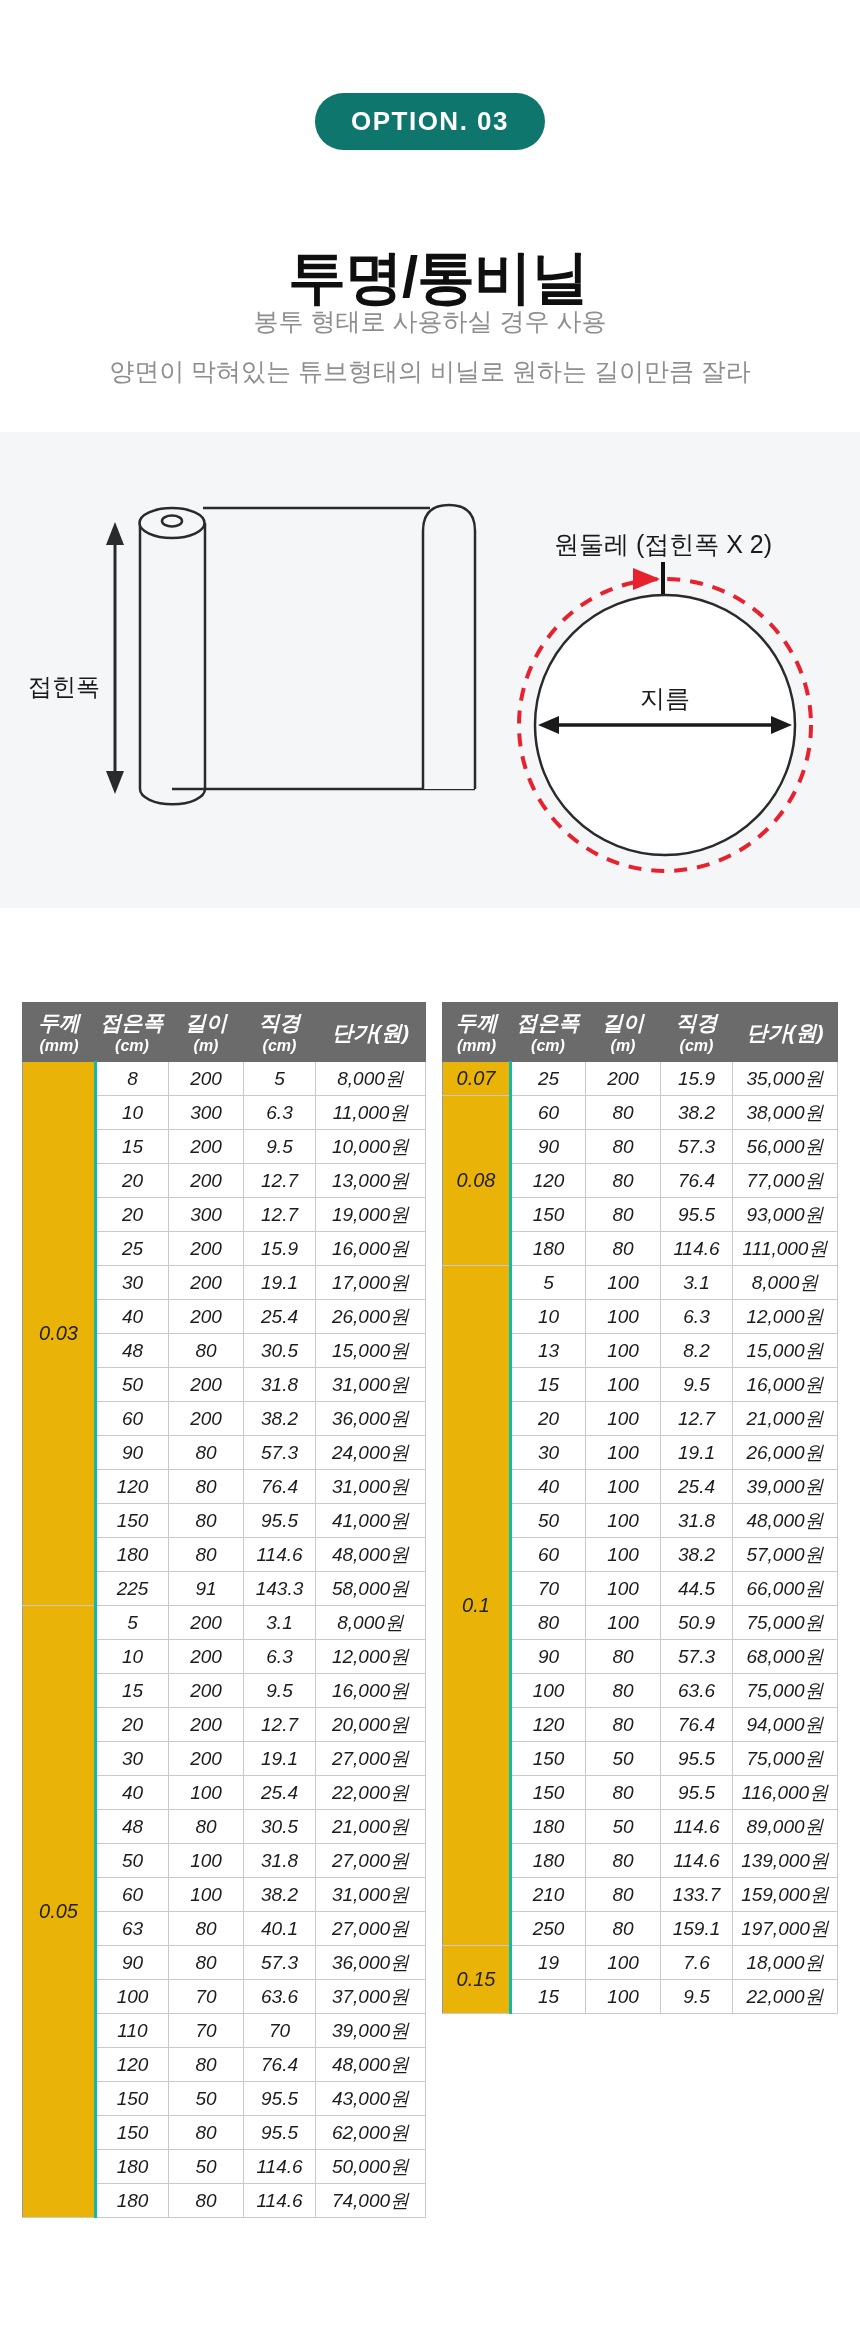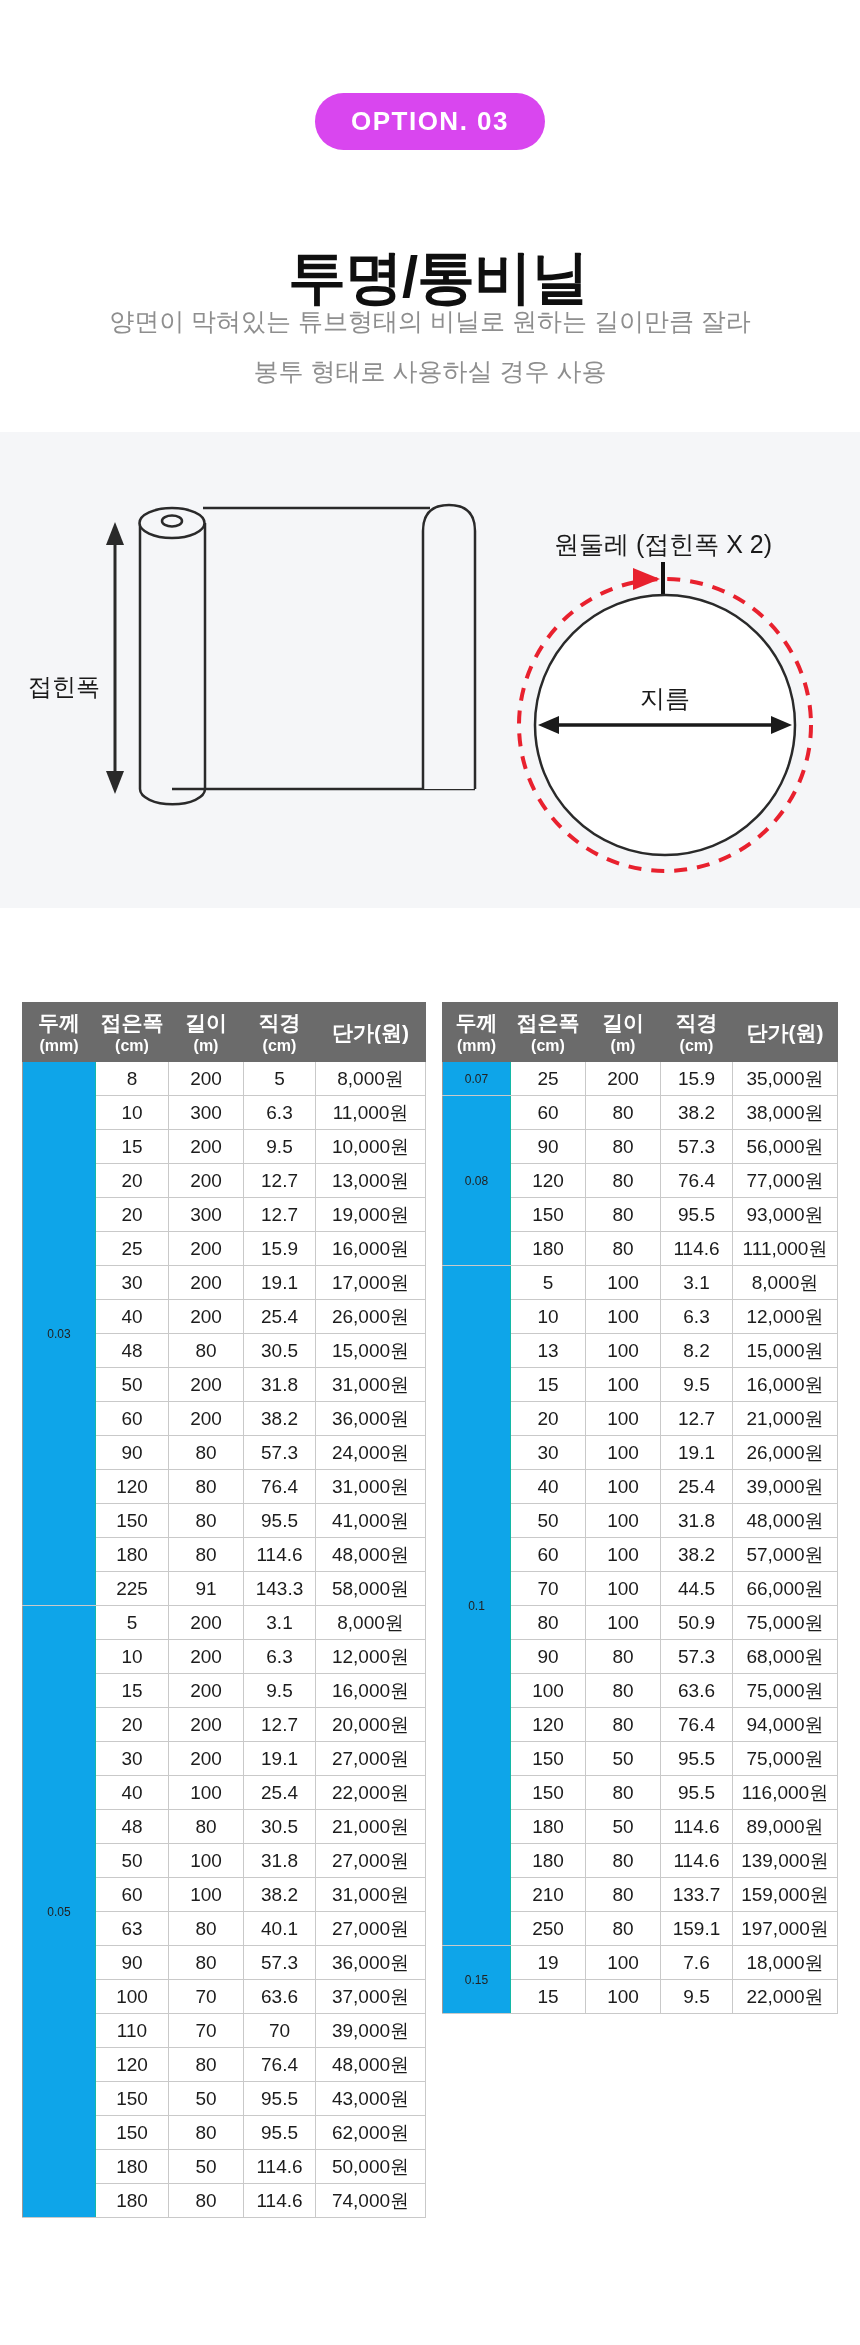--- a/index.html
+++ b/index.html
@@ -3,21 +3,21 @@
 <meta charset="utf-8">
 <style>
   html,body{margin:0;padding:0;}
   body{
     width:860px;height:2345px;position:relative;background:#ffffff;
     font-family:"Liberation Sans","DejaVu Sans",sans-serif;
     -webkit-font-smoothing:antialiased;
   }
   .badge{
     position:absolute;top:93px;left:50%;transform:translateX(-50%);
-    background:#d946ef;color:#ffffff;font-weight:700;font-size:26px;
+    background:#0f766e;color:#ffffff;font-weight:700;font-size:26px;
     letter-spacing:1.5px;padding:13px 36px;border-radius:32px;white-space:nowrap;
   }
   .title{
     position:absolute;top:200px;left:0;width:100%;text-align:center;
     font-size:58px;font-weight:700;color:#0f0f0f;letter-spacing:-1px;margin-left:8px;
   }
   .subtitle{
     position:absolute;top:296px;left:0;width:100%;text-align:center;
     font-size:25px;line-height:50px;color:#8e8e8e;font-weight:400;
   }
@@ -27,52 +27,53 @@
   .panel svg{display:block;width:860px;height:476px;}
   svg text{font-family:"Liberation Sans","DejaVu Sans",sans-serif;}
 
   .table-wrap{position:absolute;}
   #left-table{top:1002px;left:22px;width:403px;}
   #right-table{top:1002px;left:442px;width:395px;}
 
   table.price-table{
     border-collapse:collapse;table-layout:fixed;width:100%;
     border:1px solid #9a9a9a;
+    font-style:italic;
   }
   #left-table col.c1{width:73px}#left-table col.c2{width:73px}#left-table col.c3{width:75px}#left-table col.c4{width:72px}#left-table col.c5{width:110px}
   #right-table col.c1{width:68px}#right-table col.c2{width:75px}#right-table col.c3{width:75px}#right-table col.c4{width:72px}#right-table col.c5{width:105px}
 
   table.price-table th{
     background:#6b6b6b;color:#ffffff;height:58px;padding:0;
     border:1px solid #6b6b6b;vertical-align:middle;text-align:center;
   }
   th .hmain{font-size:21px;font-weight:700;line-height:25px;}
   th .unit{font-size:16px;font-weight:700;line-height:19px;margin-top:1px;text-align:center;}
 
   table.price-table td{
     height:33px;text-align:center;vertical-align:middle;
     font-size:19px;color:#1c1c1c;background:#ffffff;
     border:1px solid #c9c9c9;padding:0;
   }
   table.price-table td.thick{
-    background:#0ea5e9;color:#222222;font-size:12px;
-    border-right:1px solid #14b8a6;border-left:1px solid #9a9a9a;
+    background:#eab308;color:#222222;font-size:20px;
+    border-right:3px solid #14b8a6;border-left:1px solid #9a9a9a;
   }
   table.price-table tr.group-start td{border-top:1.5px solid #9a9a9a;}
 </style>
 </head>
 <body>
 
 <div class="badge">OPTION. 03</div>
 
 <h1 class="title">투명/통비닐</h1>
 
 <div class="subtitle">
+  <div>봉투 형태로 사용하실 경우 사용</div>
   <div>양면이 막혀있는 튜브형태의 비닐로 원하는 길이만큼 잘라</div>
-  <div>봉투 형태로 사용하실 경우 사용</div>
 </div>
 
 <div class="panel">
   <svg viewBox="0 0 860 476">
 
     <g>
       <line x1="115" y1="108" x2="115" y2="344" stroke="#2a2a2a" stroke-width="3"></line>
       <polygon points="115,90 106,113 124,113" fill="#2a2a2a"></polygon>
       <polygon points="115,362 106,339 124,339" fill="#2a2a2a"></polygon>
     </g>

